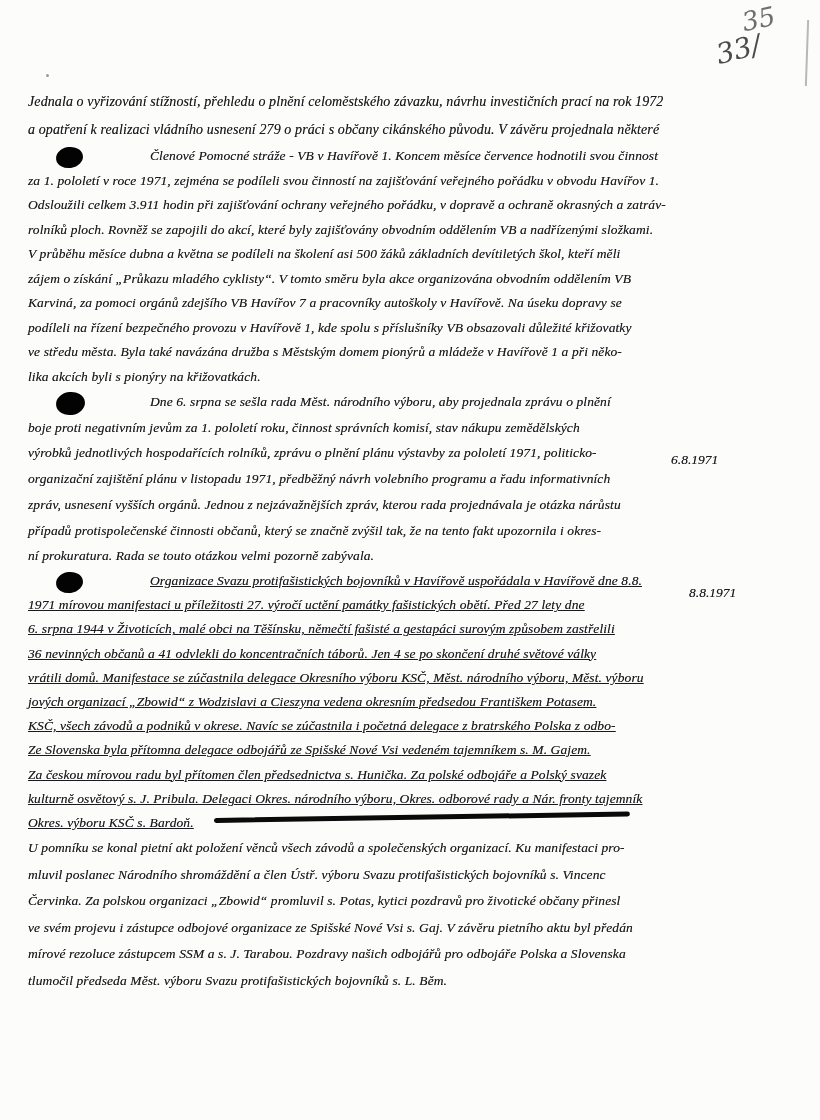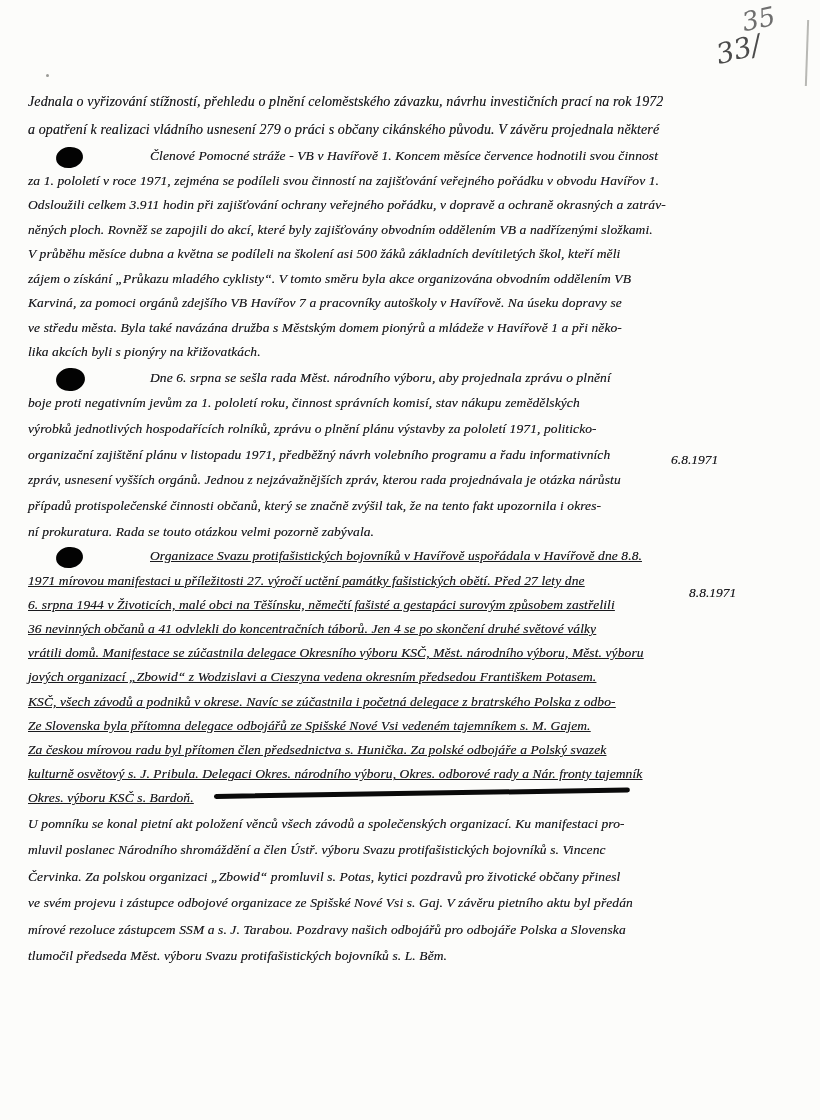--- a/index.html
+++ b/index.html
@@ -93,24 +93,25 @@
 
   <div class="doc">
       <div class="para para-0">
         <div class="line"><span>Jednala o vyřizování stížností, přehledu o plnění celoměstského závazku, návrhu investičních prací na rok 1972</span></div>
         <div class="line"><span>a opatření k realizaci vládního usnesení 279 o práci s občany cikánského původu. V závěru projednala některé</span></div>
       </div>
       <div class="para para-1 bulleted">
         <div class="line first"><span class="bullet"></span><span>Členové Pomocné stráže - VB v Havířově 1. Koncem měsíce července hodnotili svou činnost</span></div>
         <div class="line"><span>za 1. pololetí v roce 1971, zejména se podíleli svou činností na zajišťování veřejného pořádku v obvodu Havířov 1.</span></div>
         <div class="line"><span>Odsloužili celkem 3.911 hodin při zajišťování ochrany veřejného pořádku, v dopravě a ochraně okrasných a zatráv-</span></div>
-        <div class="line"><span>něných ploch. Rovněž se zapojili do akcí, které byly zajišťovány obvodním oddělením VB a nadřízenými složkami.</span></div>
+        <div class="line"><span>rolníků ploch. Rovněž se zapojili do akcí, které byly zajišťovány obvodním oddělením VB a nadřízenými složkami.</span></div>
         <div class="line"><span>V průběhu měsíce dubna a května se podíleli na školení asi 500 žáků základních devítiletých škol, kteří měli</span></div>
         <div class="line"><span>zájem o získání „Průkazu mladého cyklisty“. V tomto směru byla akce organizována obvodním oddělením VB</span></div>
         <div class="line"><span>Karviná, za pomoci orgánů zdejšího VB Havířov 7 a pracovníky autoškoly v Havířově. Na úseku dopravy se</span></div>
+        <div class="line"><span>podíleli na řízení bezpečného provozu v Havířově 1, kde spolu s příslušníky VB obsazovali důležité křižovatky</span></div>
         <div class="line"><span>ve středu města. Byla také navázána družba s Městským domem pionýrů a mládeže v Havířově 1 a při něko-</span></div>
         <div class="line"><span>lika akcích byli s pionýry na křižovatkách.</span></div>
       </div>
       <div class="para para-2 bulleted">
         <div class="line first"><span class="bullet"></span><span>Dne 6. srpna se sešla rada Měst. národního výboru, aby projednala zprávu o plnění</span></div>
         <div class="line"><span>boje proti negativním jevům za 1. pololetí roku, činnost správních komisí, stav nákupu zemědělských</span></div>
         <div class="line"><span>výrobků jednotlivých hospodařících rolníků, zprávu o plnění plánu výstavby za pololetí 1971, politicko-</span></div>
         <div class="line"><span>organizační zajištění plánu v listopadu 1971, předběžný návrh volebního programu a řadu informativních</span></div>
         <div class="line"><span>zpráv, usnesení vyšších orgánů. Jednou z nejzávažnějších zpráv, kterou rada projednávala je otázka nárůstu</span></div>
         <div class="line"><span>případů protispolečenské činnosti občanů, který se značně zvýšil tak, že na tento fakt upozornila i okres-</span></div>

